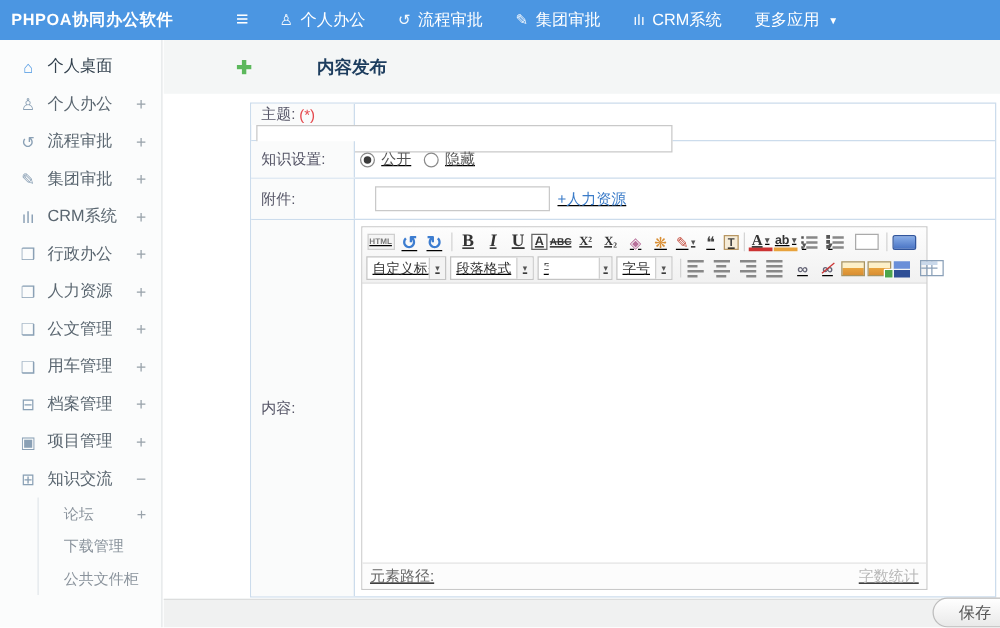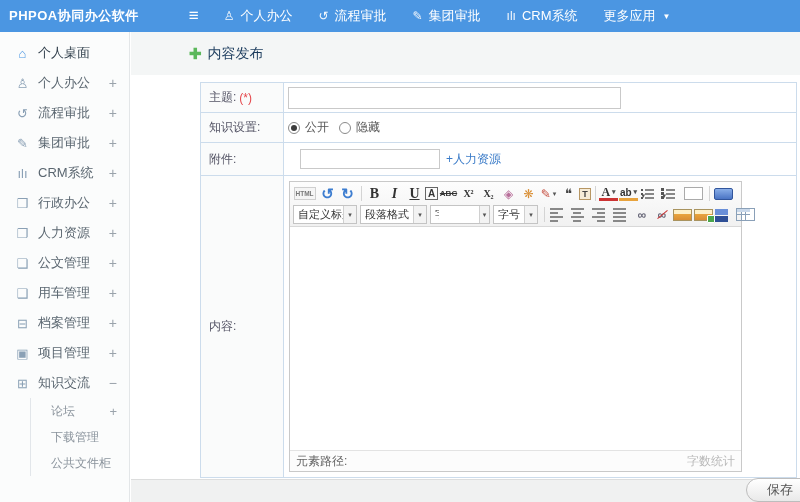--- a/index.html
+++ b/index.html
@@ -31,31 +31,31 @@
   .side-exp{margin-left:auto;color:#9aa3ab;font-size:14px;}
   .side-sub{margin-left:30px;border-left:1px solid #e2e6ea;}
   .sub-item{height:26px;display:flex;align-items:center;padding-left:20px;font-size:12px;
     color:#8a939c;cursor:pointer;white-space:nowrap;}
   .sub-exp{margin-left:auto;margin-right:12px;color:#9aa3ab;font-size:13px;}
 
   
   .main{position:absolute;top:32px;left:131px;right:0;bottom:0;background:#fff;}
   .page-head{height:43px;background:#f4f6f6;display:flex;align-items:center;padding-left:58px;}
   .add-ic{color:#5cb85c;font-weight:bold;font-size:15px;margin-right:6px;text-shadow:0 1px 0 #fff;}
-  .page-title{font-size:14px;font-weight:normal;color:var(--title);}
+  .page-title{font-size:14px;font-weight:bold;color:var(--title);margin-left:46px;}
 
   .ftable{position:absolute;left:69px;top:50px;right:3px;height:396px;
     border:1px solid var(--tborder);box-sizing:border-box;display:flex;flex-direction:column;}
   .frow{display:flex;border-bottom:1px solid var(--tborder);box-sizing:border-box;}
-  .frow.r1{height:30px;} .frow.r2{height:30px;} .frow.r3{height:33px;gap:12px;}
+  .frow.r1{height:30px;flex-direction:column;} .frow.r2{height:30px;} .frow.r3{height:33px;gap:12px;}
   .frow.r4{flex:1;border-bottom:none;}
   .fcell.label{width:83px;background:#fafbfb;border-right:1px solid var(--tborder);
     display:flex;align-items:center;padding-left:8px;font-size:12px;color:#556;
     box-sizing:border-box;flex-shrink:0;}
-  .fcell.field{flex:1;display:flex;align-items:center;padding-left:4px;min-width:0;}
+  .fcell.field{flex:1;display:flex;align-items:center;padding-left:4px;min-width:0;text-decoration:underline;}
   .req{color:var(--required);margin-left:3px;font-size:12px;}
   .subject-input{width:333px;height:22px;border:1px solid #c9c9c9;outline:none;padding:0 4px;
     box-sizing:border-box;font-size:12px;}
   .attach-input{width:140px;height:20px;border:1px solid #c9c9c9;outline:none;padding:0 4px;
     box-sizing:border-box;font-size:12px;}
   .upload-link{color:var(--link);font-size:12px;margin-left:6px;cursor:pointer;}
   .radio{width:12px;height:12px;border:1px solid #8a8a8a;border-radius:50%;display:inline-block;
     position:relative;background:#fff;box-sizing:border-box;cursor:pointer;flex-shrink:0;}
   .radio.checked::after{content:"";position:absolute;left:2px;top:2px;width:6px;height:6px;
     background:#3c3c3c;border-radius:50%;}

